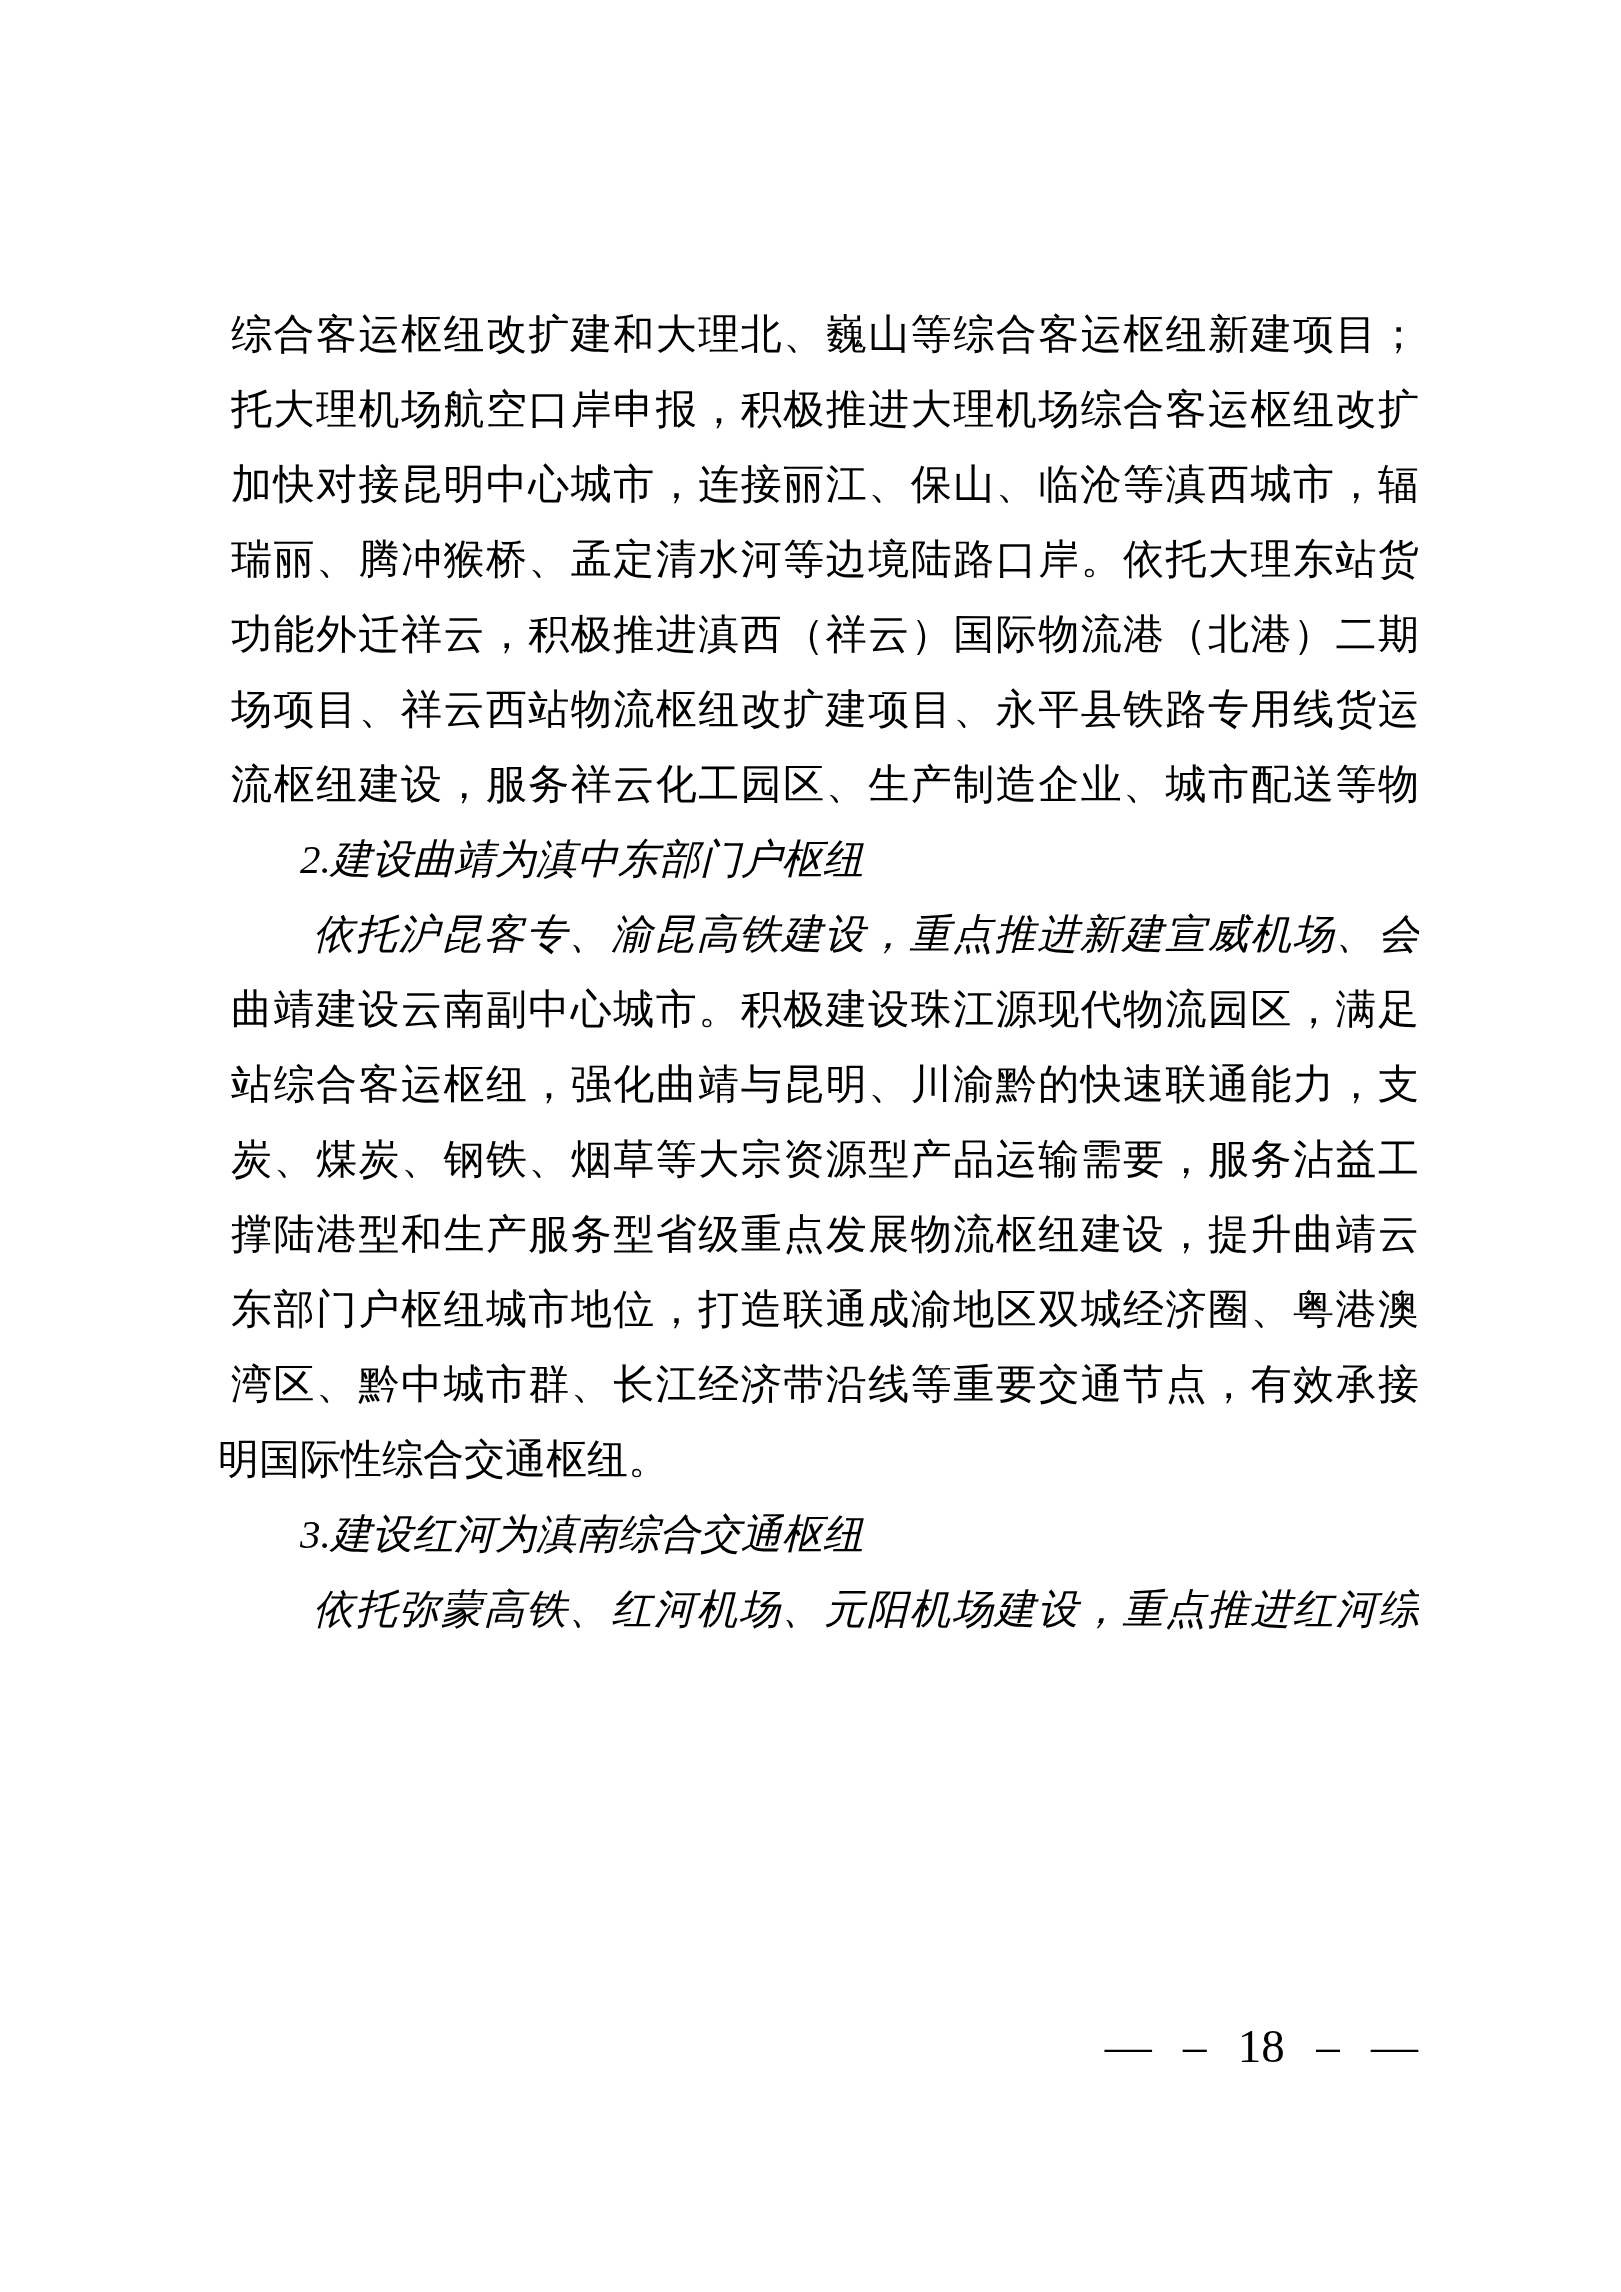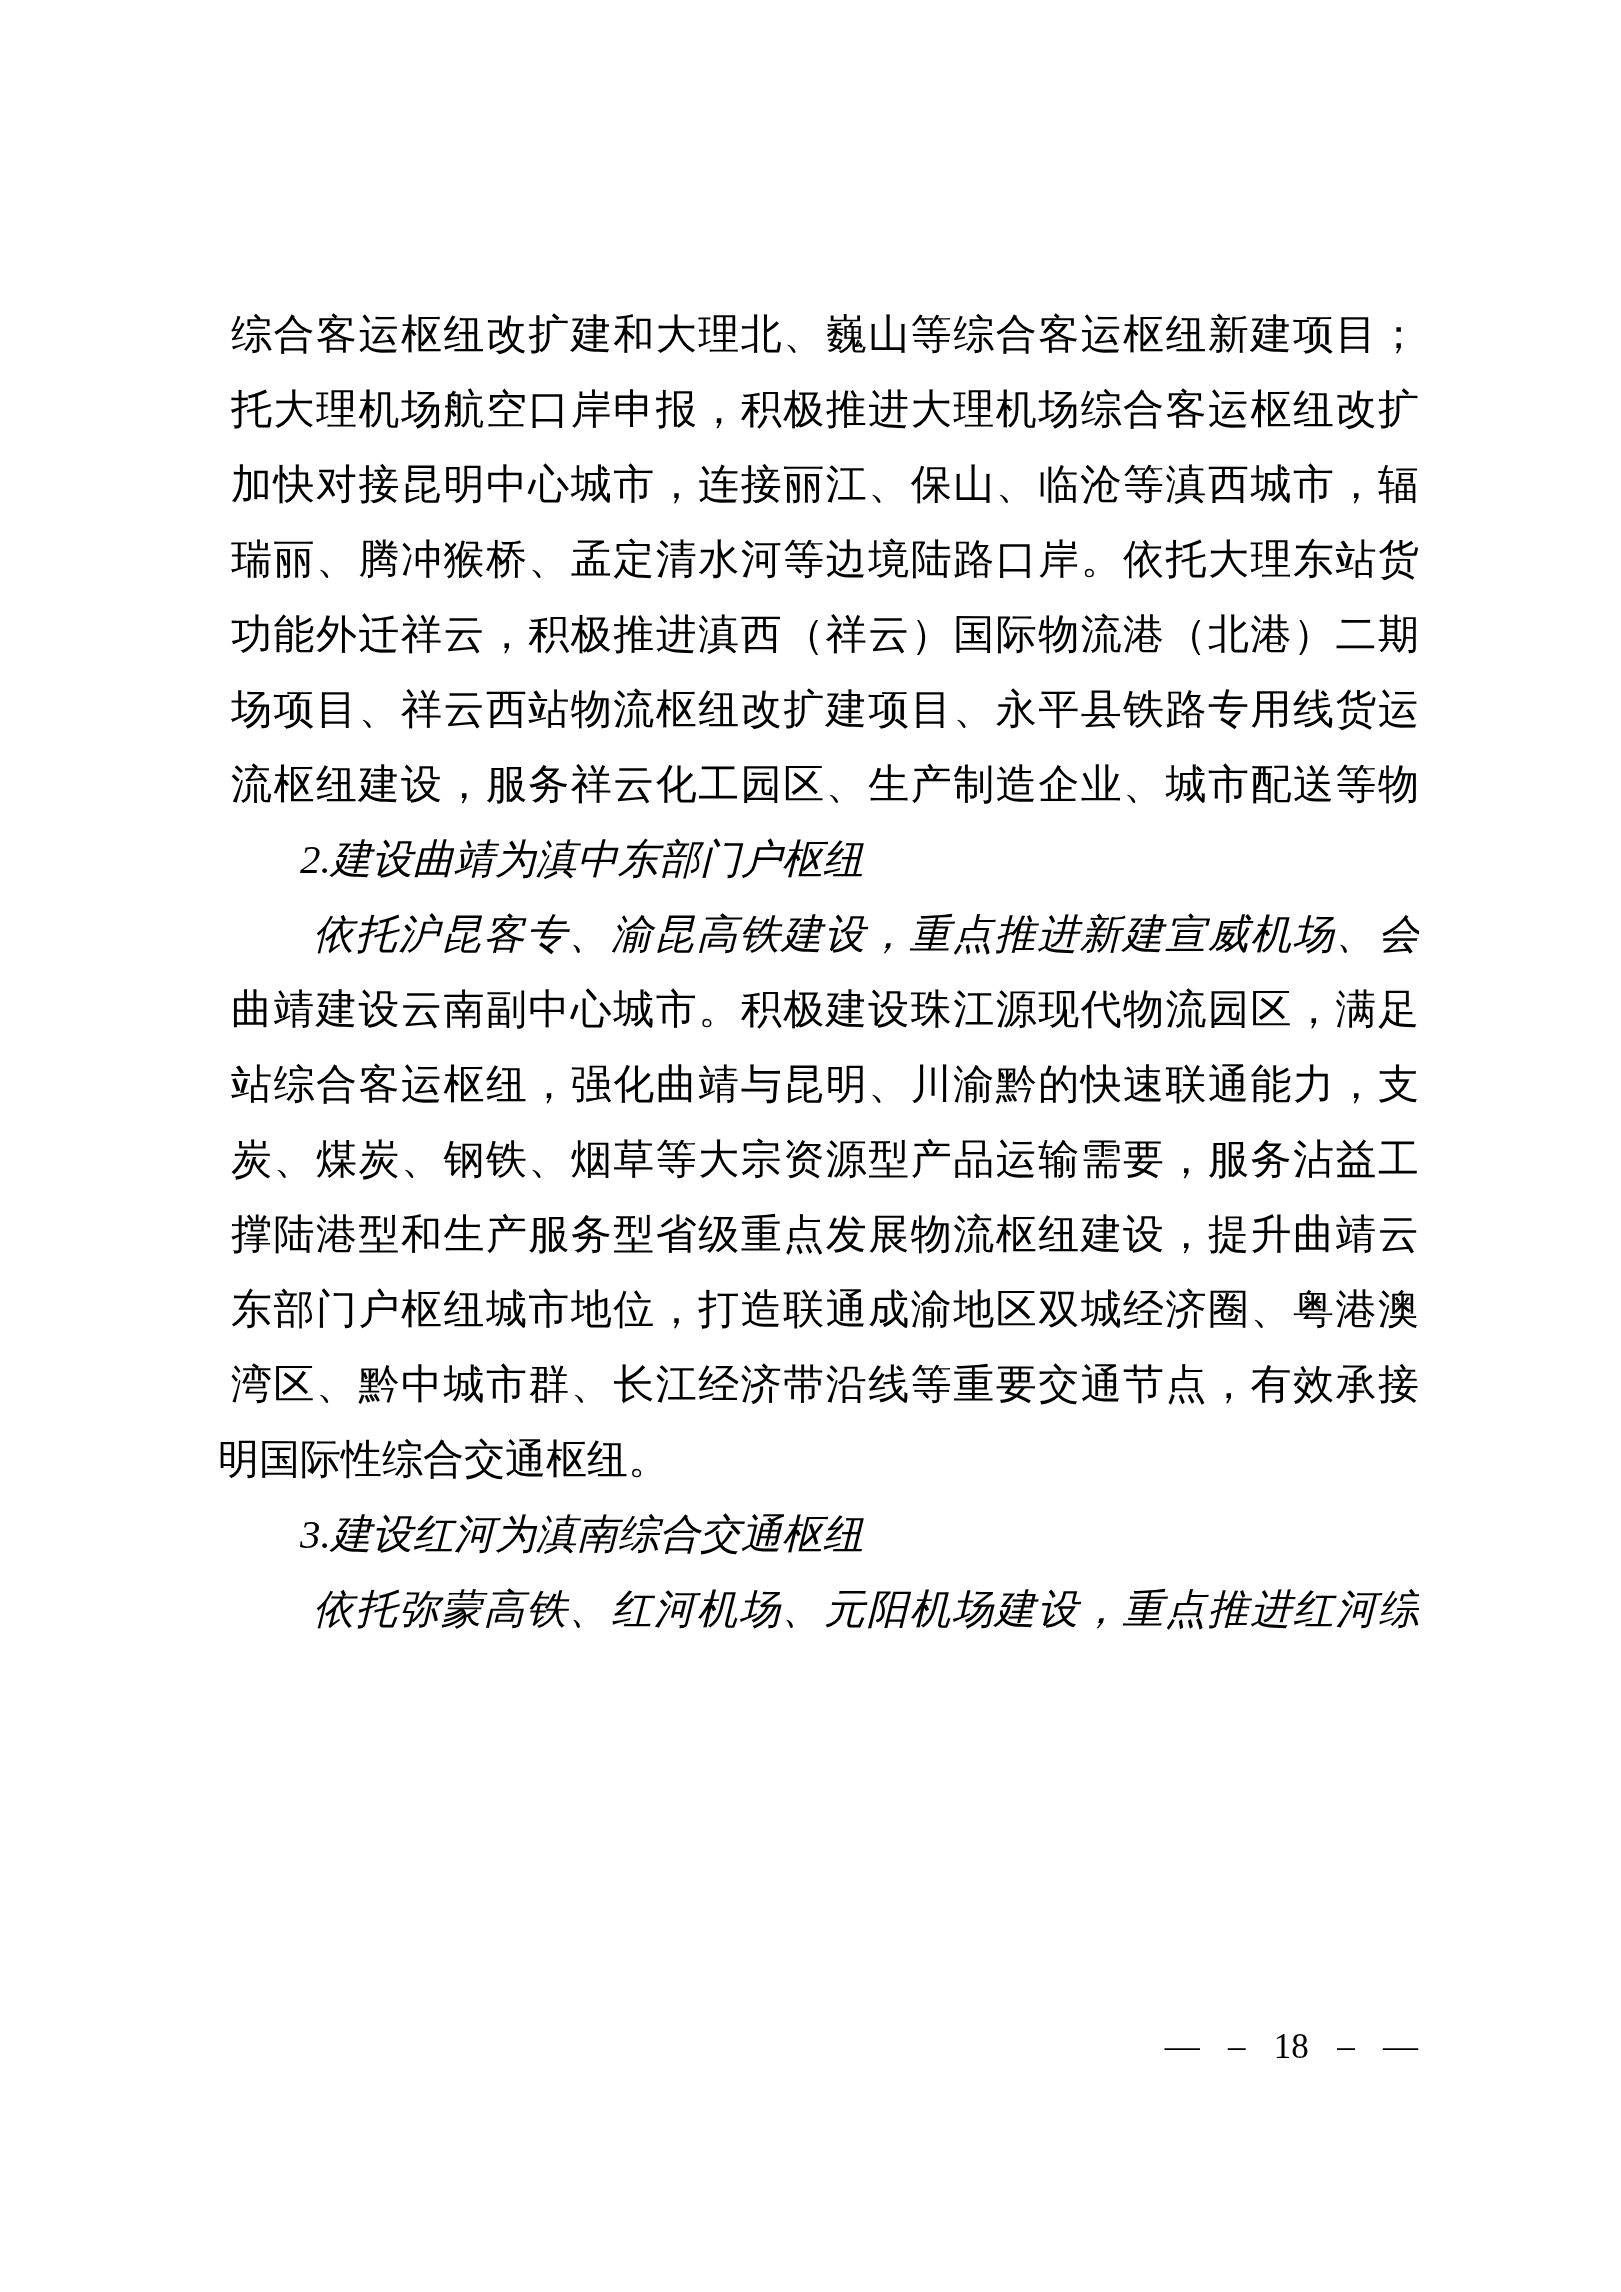--- a/index.html
+++ b/index.html
@@ -38,21 +38,21 @@
   }
   
   .line.i, .line.h {
     text-indent: 82px;
     font-style: italic;
   }
   .footer {
     position: absolute;
     top: 2022px;
     right: 203px;
-    font-size: 35px;
+    font-size: 47px;
     line-height: 49px;
     white-space: nowrap;
   }
   .footer > span + span {
     margin-left: 19.6px;
   }
 </style>
 </head>
 <body>
 

